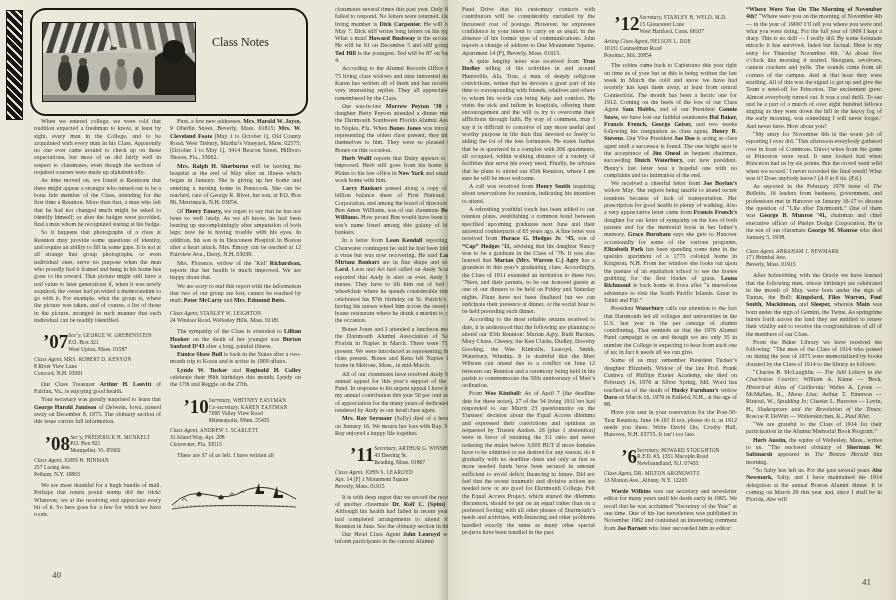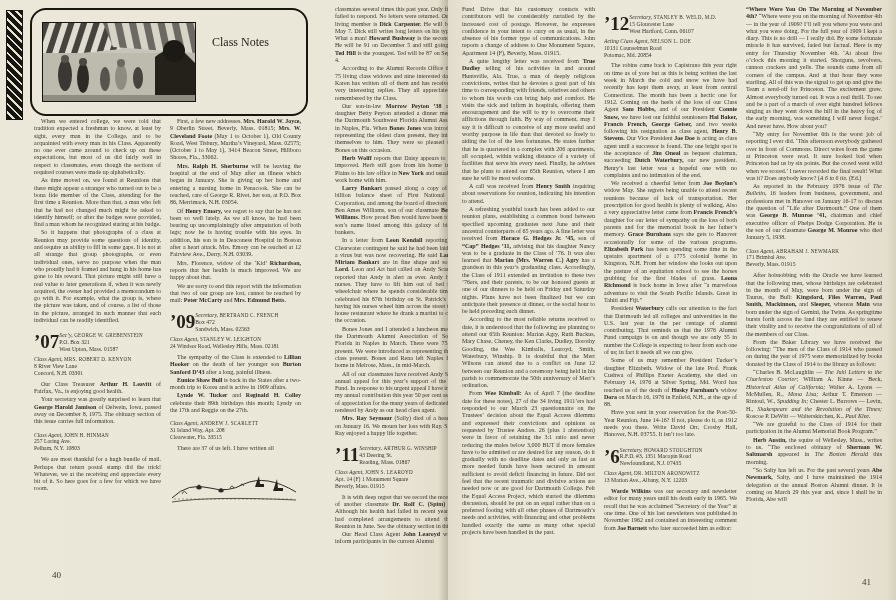--- a/index.html
+++ b/index.html
@@ -23,21 +23,21 @@
     border:2px solid #17160f;border-radius:16px;background:transparent;}
   .photo{position:absolute;left:10px;top:12px;width:152px;height:78px;border:1px solid #151510;overflow:hidden;background:#c9c6bb;}
   .hb-title{position:absolute;left:180px;top:22px;width:80px;font-size:12px;line-height:21px;color:#1e1d16;font-weight:normal;}
   
   .col{position:absolute;font-size:6px;line-height:7.3px;text-align:justify;overflow:hidden;}
   .col p{margin:0 0 1px 0;text-indent:7px;}
   .col p.cont{text-indent:0;}
   .col b{font-weight:bold;color:#2c2a23;}
   .col i{font-style:italic;}
   .class-block{margin:6px 0 3px 0;}
-  .class-row{display:flex;align-items:flex-start;margin-bottom:2px;}
+  .class-row{display:flex;align-items:flex-start;margin-bottom:2px;justify-content:center;}
   .year{font-size:19px;line-height:18px;font-weight:bold;color:#24221a;white-space:nowrap;padding-top:3px;}
   .sec{padding-top:2px;text-align:left;}
   .sec .ln,.agent .ln{font-size:5.7px;line-height:6.9px;}
   .caps{font-size:5.1px;letter-spacing:.25px;}
   .agent{text-align:left;margin:3px 0 4px 0;}
   .art{margin-top:6px;}
   .pagenum{position:absolute;font-size:9px;color:#3a382f;}
   .pagenum.pl{left:52px;top:570px;}
   .pagenum.pr{left:862px;top:577px;}
 </style>
@@ -96,52 +96,61 @@
           </div>
           <div class="agent">
             <div class="ln"><i>Class Agent,</i> <span class="caps">MRS. ROBERT D. KENYON</span></div>
             <div class="ln">8 River View Lane</div>
             <div class="ln">Concord, N.H. 03301</div>
           </div>
         </div>
         <p>Our Class Treasurer <b>Arthur H. Leavitt</b> of Fairfax, Va., is enjoying good health.</p>
         <p>Your secretary was greatly surprised to learn that <b>George Harold Jamison</b> of Oelwein, Iowa, passed away on December 8, 1975. The obituary section of this issue carries full information.</p>
         <div class="class-block">
+          <div class="class-row">
+            <span class="year">’08</span>
+            <div class="sec">
+              <div class="ln"><i>Sec’y,</i> <span class="caps">FREDERICK H. MUNKELT</span></div>
+              <div class="ln">P.O. Box 821</div>
+              <div class="ln">Montpelier, Vt. 05602</div>
+            </div>
+          </div>
           <div class="agent">
             <div class="ln"><i>Class Agent,</i> <span class="caps">JOHN H. HINMAN</span></div>
             <div class="ln">257 Loring Ave.</div>
             <div class="ln">Pelham, N.Y. 10803</div>
           </div>
         </div>
         <p>We are most thankful for a hugh bundle of mail. Perhaps that return postal stamp did the trick! Whatever, we at the receiving end appreciate every bit of it. So here goes for a few for which we have room.</p>
       </div>
     <div class="col" style="left:170px;top:118px;width:131px;height:478px;">
         <p>First, a few new addresses. <b>Mrs. Harold W. Joyce,</b> 9 Oberlin Street, Beverly, Mass. 01815; <b>Mrs. W. Cleveland Foote</b> (May 1 to October 1), Old County Road, West Tisbury, Martha’s Vineyard, Mass. 02575; (October 1 to May 1), 3414 Beacon Street, Hillboro Shores, Fla., 33062.</p>
         <p><b>Mrs. Ralph H. Sherburne</b> will be leaving the hospital at the end of May after an illness which began in January. She is giving up her home and entering a nursing home in Penacook. She can be reached, care of George R. Rivet, her son, at P.O. Box 86, Merrimack, N.H. 03054.</p>
         <p>Of <b>Henry Emory,</b> we regret to say that he has not been so well lately. As we all know, he had been bearing up uncomplainingly after amputation of both legs; now he is having trouble with his eyes. In addition, his son is in Deaconess Hospital in Boston after a heart attack. Mrs. Emory can be reached at 12 Fairview Ave., Derry, N.H. 03039.</p>
         <p>Mrs. Florence, widow of the ‘Kid’ <b>Richardson,</b> reports that her health is much improved. We are happy about that.</p>
         <p>We are sorry to end this report with the information that two of our group are lost, cannot be reached by mail: <b>Peter McCarty</b> and <b>Mrs. Edmund Betts.</b></p>
         <div class="class-block">
-          <div class="class-row">
-            <span class="year">’09</span>
-            <div class="sec">
-              <div class="ln"><i>Secretary,</i> <span class="caps">BERTRAND C. FRENCH</span></div>
-              <div class="ln">Box 472</div>
-              <div class="ln">Sandwich, Mass. 02563</div>
-            </div>
-          </div>
           <div class="agent">
             <div class="ln"><i>Class Agent,</i> <span class="caps">STANLEY W. LEIGHTON</span></div>
             <div class="ln">24 Windsor Road, Wellesley Hills, Mass. 02181</div>
           </div>
         </div>
         <p>The sympathy of the Class is extended to <b>Lillian Hooker</b> on the death of her younger son <b>Burton Sanford D’43</b> after a long, painful illness.</p>
         <p><b>Eunice Shaw Bull</b> is back in the States after a two-month trip to Korea and is active in 1909 affairs.</p>
         <p><b>Lynde W. Tucker</b> and <b>Reginald H. Colley</b> celebrate their 89th birthdays this month; Lyndy on the 17th and Reggie on the 27th.</p>
         <div class="class-block">
+          <div class="class-row">
+            <span class="year">’10</span>
+            <div class="sec">
+              <div class="ln"><i>Secretary,</i> <span class="caps">WHITNEY EASTMAN</span></div>
+              <div class="ln"><i>Co-secretary,</i> <span class="caps">KAREN EASTMAN</span></div>
+              <div class="ln">7000 Valley View Road</div>
+              <div class="ln">Minneapolis, Minn. 55435</div>
+            </div>
+          </div>
           <div class="agent">
             <div class="ln"><i>Class Agent,</i> <span class="caps">ANDREW J. SCARLETT</span></div>
             <div class="ln">31 Island Way, Apt. 208</div>
             <div class="ln">Clearwater, Fla. 33515</div>
           </div>
         </div>
         <p>There are 37 of us left. I have written all</p>
   <div class="art">
     <svg width="128" height="46" viewBox="0 0 128 46" xmlns="http://www.w3.org/2000/svg">
       <path d="M2,40 Q18,24 40,30 Q58,35 74,26 Q96,16 126,34" fill="none" stroke="#2e2c25" stroke-width="1"></path>

